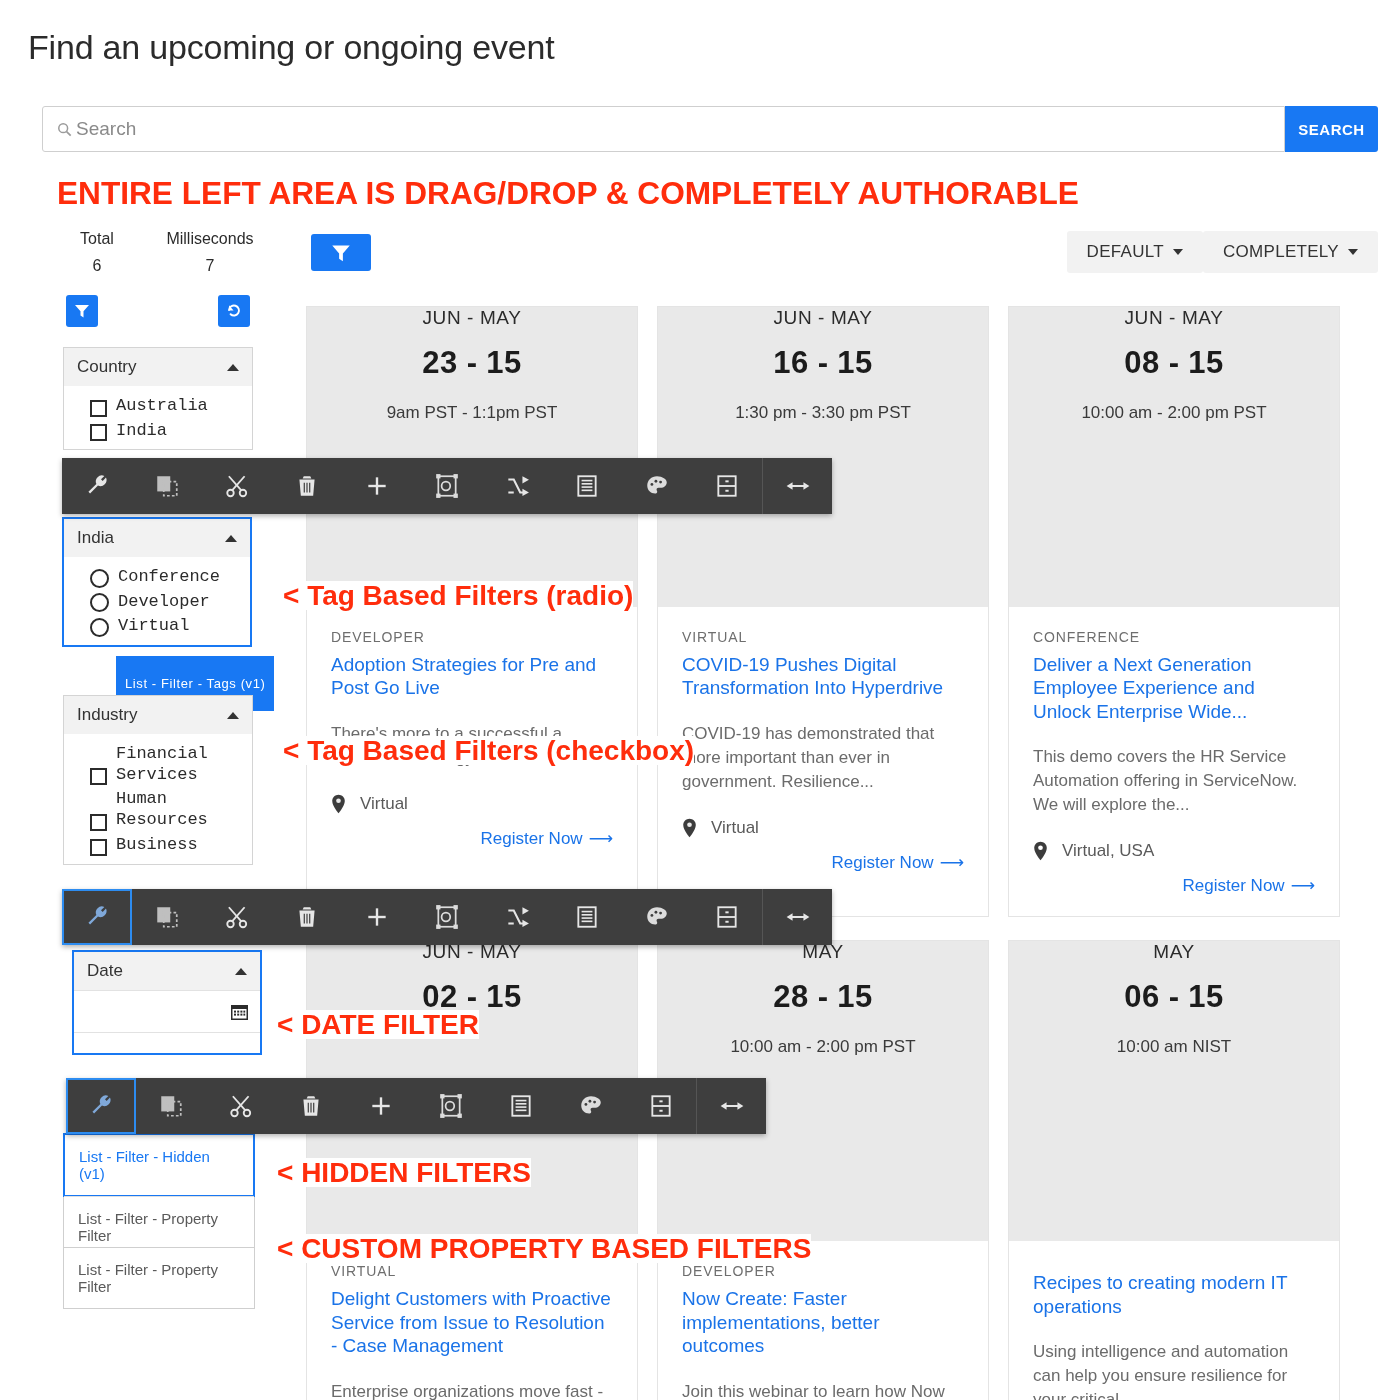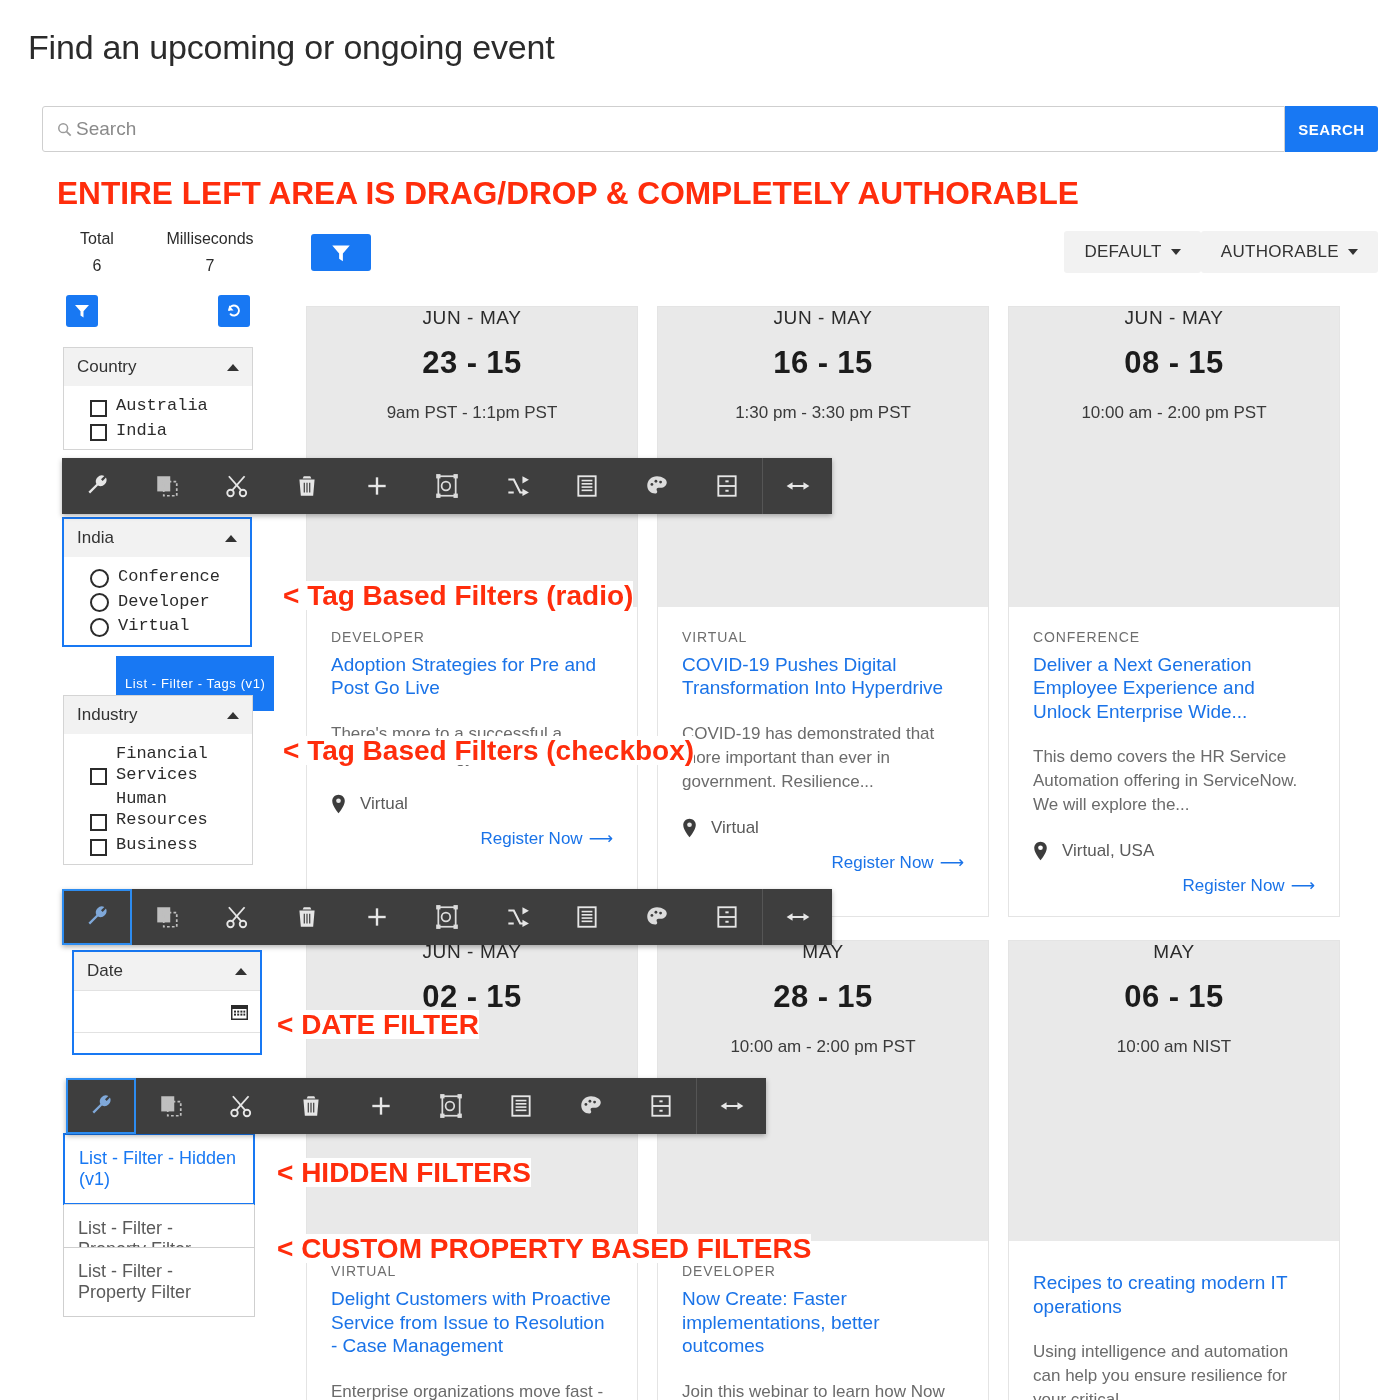--- a/index.html
+++ b/index.html
@@ -111,21 +111,21 @@
   .tag-badge {
     position: absolute; left: 116px; top: 656px;
     background: #1878f3; color: #fff; font-size: 13px;
     padding: 20px 9px; letter-spacing: 0.6px; white-space: nowrap;
   }
 
   
   .lf-group { position: absolute; left: 63px; width: 192px; border: 1px solid #cfcfcf; background: #fff; }
   .lf-group.one { top: 1133px; }
   .lf-group.two { top: 1247px; }
-  .lf-item { padding: 13px 14px; font-size: 18px; color: #5a5a5a; }
+  .lf-item { padding: 13px 14px; font-size: 15px; color: #5a5a5a; }
   .lf-item.selected { color: #1878f3; border: 2px solid #1878f3; margin: -1px; }
   .lf-item.sep { border-top: 1px solid #e0e0e0; }
 
   
   .cards { position: absolute; left: 306px; top: 306px; width: 1072px; }
   .card-row { display: flex; gap: 19px; margin-bottom: 23px; }
   .card { width: 332px; background: #fff; border: 1px solid #e4e4e4; }
   .card-hero {
     background: #e9e9e9; height: 300px; text-align: center;
     border: 0;
@@ -203,21 +203,21 @@
       <polygon points="1,2 15,2 9.5,8.3 9.5,14.5 6.5,12.6 6.5,8.3" fill="#ffffff"></polygon>
     </svg>
   </button>
 
   <div class="sort-controls">
     <button class="sort-btn">
       <span>DEFAULT</span>
       <span class="caret"></span>
     </button>
     <button class="sort-btn">
-      <span>AUTHORABLE</span>
+      <span>COMPLETELY</span>
       <span class="caret"></span>
     </button>
   </div>
 
   <div class="cards">
 
     <div class="card-row">
 
       <div class="card">
         <div class="card-hero">

